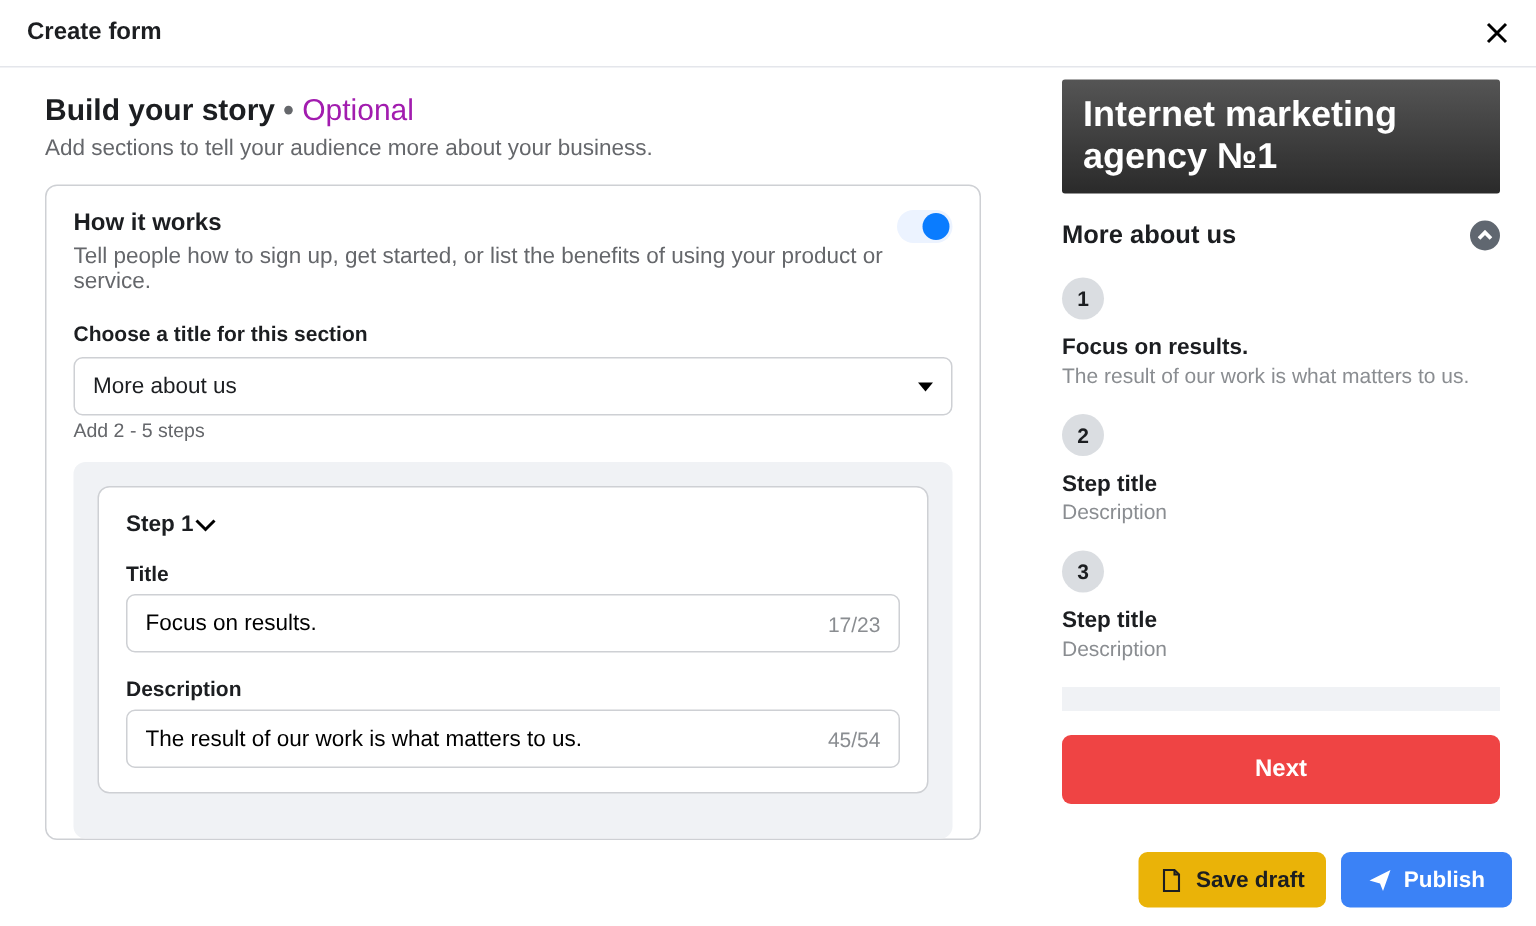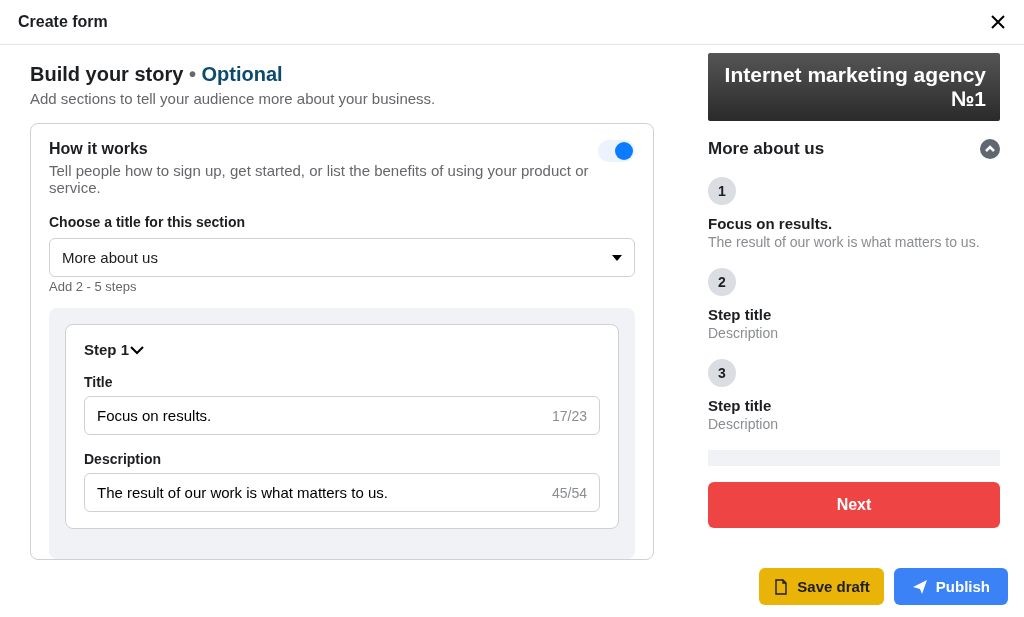--- a/index.html
+++ b/index.html
@@ -8,21 +8,21 @@
   .topbar { display:flex; justify-content:space-between; align-items:center; padding:10px 14px 10px 18px; border-bottom:1px solid #e4e6eb; }
   .topbar-title { font-size:16px; font-weight:600; }
   .close-x { width:24px; height:24px; display:flex; align-items:center; justify-content:center; cursor:pointer; }
   .close-x svg { width:16px; height:16px; stroke:#000; stroke-width:2; }
   
   .main { display:flex; height:520px; }
   
   .leftcol { flex:1; padding:18px 30px 0 30px; overflow:hidden; }
   .story-title { font-size:20px; font-weight:700; }
   .story-title .dot { color:#65676b; }
-  .story-title .opt { color:#0c4a6e; font-weight:700; }
+  .story-title .opt { color:#a21caf; font-weight:400; }
   .story-sub { font-size:15px; color:#65676b; margin-top:4px; }
   
   .card { border:1px solid #ced0d4; border-radius:8px; padding:16px 18px 0 18px; margin-top:16px; }
   .card-head { display:flex; justify-content:space-between; align-items:flex-start; }
   .card-head-text { font-size:16px; font-weight:700; }
   .card-sub { font-size:15px; color:#65676b; margin-top:4px; }
   
   .switch { width:40px; height:22px; background:#ecf3ff; border-radius:11px; position:relative; cursor:pointer; }
   .switch-knob { width:18px; height:18px; background:#0a7cff; border-radius:50%; position:absolute; top:2px; right:2px; }
   
@@ -38,21 +38,21 @@
   .step-header span.st { font-size:15px; font-weight:700; }
   .chev { width:16px; height:16px; }
   .chev svg { stroke:#000; stroke-width:2; fill:none; }
   .field-label { font-size:14px; font-weight:700; margin-top:16px; }
   .input-row { margin-top:6px; border:1px solid #ced0d4; border-radius:6px; padding:10px 12px; display:flex; align-items:center; }
   .input-row input { border:none; outline:none; flex:1; font-size:15px; font-family:inherit; }
   .counter { font-size:14px; color:#8a8d91; margin-left:8px; }
   
   
   .rightcol { width:340px; padding:8px 24px 0 24px; }
-  .banner { background:linear-gradient(to bottom, #555 0%, #2a2a2a 100%); color:#fff; font-weight:700; font-size:21px; padding:10px 14px; border-radius:2px;text-align:right; }
+  .banner { background:linear-gradient(to bottom, #555 0%, #2a2a2a 100%); color:#fff; font-weight:700; font-size:24px; padding:10px 14px; border-radius:2px; }
   .prow { display:flex; justify-content:space-between; align-items:center; padding:18px 0; cursor:pointer; }
   .prow.border { border-bottom:1px solid #e4e6eb; }
   .prow .pt { font-size:17px; font-weight:700; }
   .circle-ic { width:20px; height:20px; background:#606770; border-radius:50%; display:flex; align-items:center; justify-content:center; }
   .circle-ic svg { width:10px; height:10px; stroke:#fff; stroke-width:2.5; fill:none; }
   
   .pstep { margin-bottom:18px; }
   .pnum { width:28px; height:28px; background:#dadde1; border-radius:50%; display:flex; align-items:center; justify-content:center; font-size:14px; font-weight:600; color:#1c1e21; margin-bottom:10px; }
   .ptitle { font-size:15px; font-weight:700; }
   .pdesc { font-size:14px; color:#8a8d91; margin-top:2px; }

